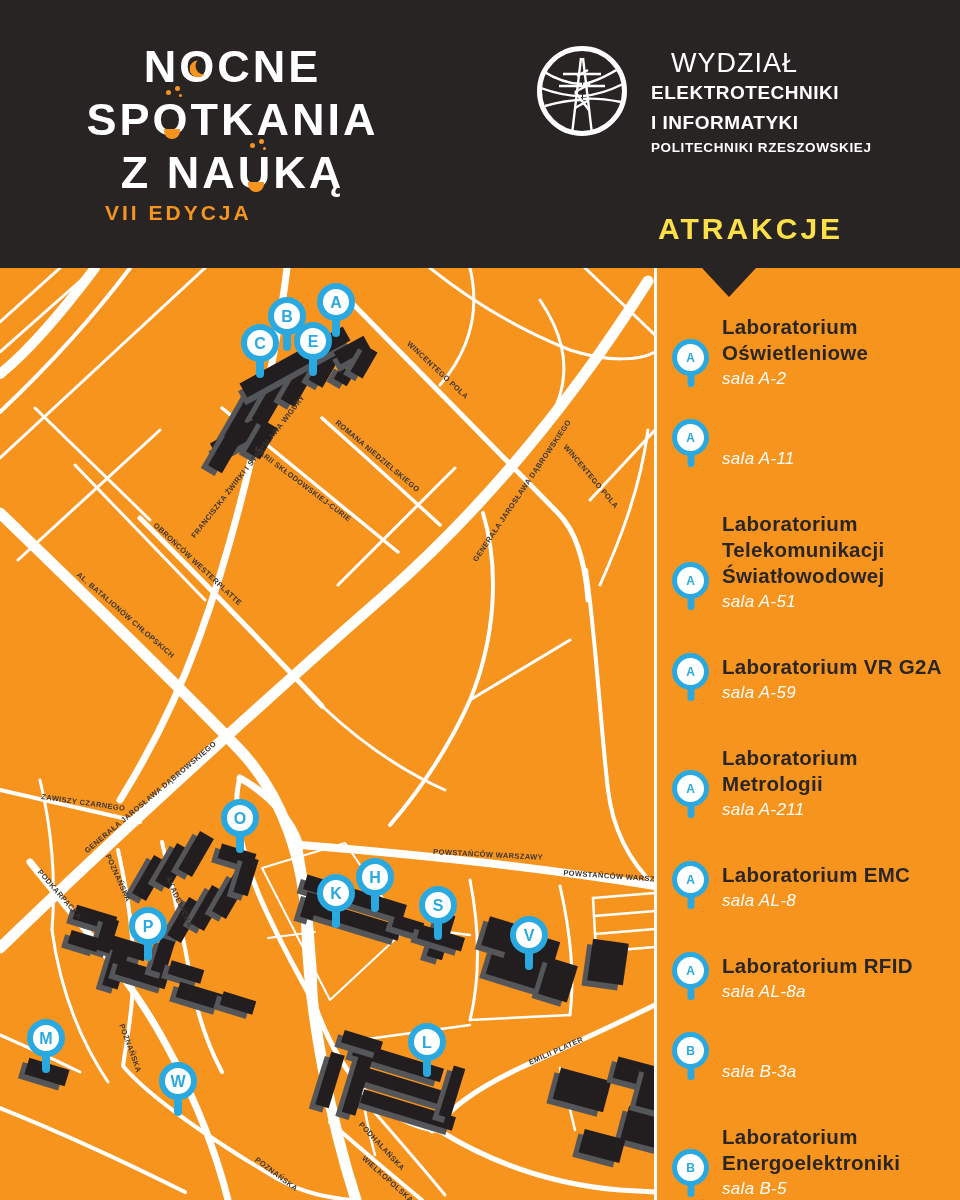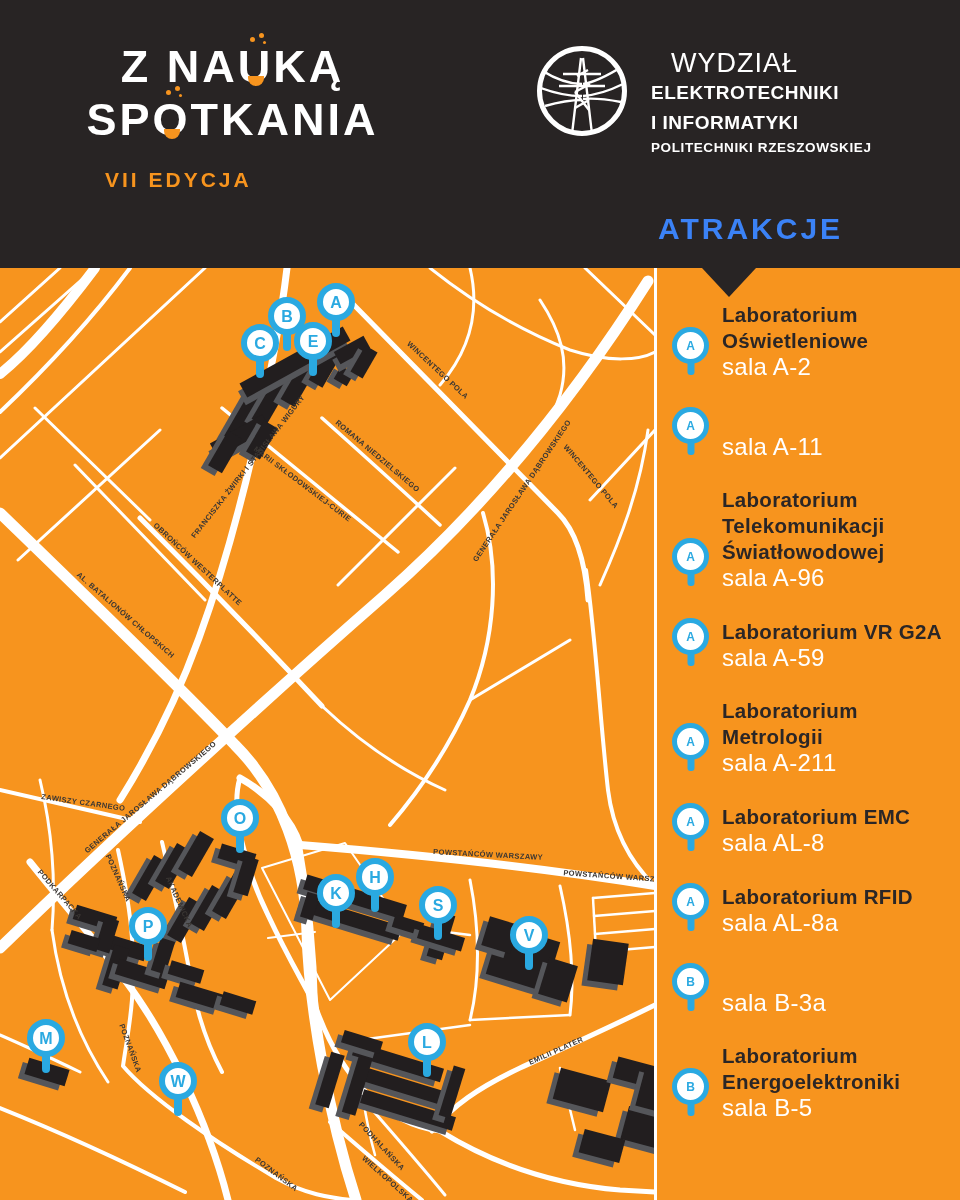--- a/index.html
+++ b/index.html
@@ -3,51 +3,51 @@
 <meta charset="utf-8">
 <style>
   html,body{margin:0;padding:0;}
   body{font-family:"Liberation Sans", sans-serif; width:960px; height:1200px; position:relative; overflow:hidden; background:#f7941e;}
   .poster{position:absolute; inset:0;}
 
   
   .header{position:absolute; left:0; top:0; width:960px; height:268px; background:#282424;}
   .event-logo{position:absolute; left:55px; top:40px; width:355px; text-align:center; color:#fff;}
   .event-logo .line{font-weight:bold; font-size:45px; line-height:53px; letter-spacing:3px; white-space:nowrap;}
-  .event-logo .edition{margin-top:22px; text-align:left; padding-left:50px; color:#f7941e; font-size:21px; letter-spacing:3px; font-weight:bold;}
+  .event-logo .edition{margin-top:2px; text-align:left; padding-left:50px; color:#f7941e; font-size:21px; letter-spacing:3px; font-weight:bold;}
   .glyph{position:relative; display:inline-block;}
   .glyph.moon::after{content:''; position:absolute; left:50%; top:54%; transform:translate(-50%,-50%); width:17px; height:17px; border-radius:50%; box-shadow:inset 6px -3px 0 0 #f7941e;}
   .glyph.flask::before{content:''; position:absolute; left:60%; top:-7px; width:5px; height:5px; border-radius:50%; background:#f7941e; box-shadow:-9px 4px 0 0 #f7941e, 3px 7px 0 -1px #f7941e;}
   .glyph.flask::after{content:''; position:absolute; left:50%; bottom:7px; transform:translateX(-50%); width:16px; height:10px; border-radius:0 0 9px 9px; background:#f7941e;}
 
   .faculty{position:absolute; left:535px; top:44px; display:flex; align-items:flex-start;}
   .faculty-emblem{width:94px; height:94px; margin-right:22px;}
   .faculty-text{color:#fff; padding-top:4px;}
   .faculty-text .f1{font-size:27px; line-height:30px; letter-spacing:1px;margin-left:20px;}
   .faculty-text .f2,.faculty-text .f3{font-size:19px; line-height:30px; font-weight:bold; letter-spacing:0.5px;}
   .faculty-text .f4{font-size:13.5px; line-height:20px; font-weight:bold; letter-spacing:0.6px;text-align:center;}
 
-  .attractions-title{position:absolute; left:658px; top:212px; color:#3b82f6; font-size:30px; font-weight:bold; letter-spacing:3px;}
+  .attractions-title{position:absolute; left:658px; top:212px; color:#fde047; font-size:30px; font-weight:bold; letter-spacing:3px;}
   .pointer{position:absolute; left:702px; top:268px; width:0; height:0; border-left:27px solid transparent; border-right:27px solid transparent; border-top:29px solid #282424; z-index:5;}
 
   
   .map-wrap{position:absolute; left:0; top:268px; width:655px; height:932px;}
   .separator{position:absolute; left:654px; top:268px; width:3px; height:932px; background:#fff; z-index:2;}
   svg text.street{font-family:"Liberation Sans",sans-serif; font-size:7.5px; font-weight:bold; fill:#3a3633; letter-spacing:0.4px;}
   svg text.pin-letter{font-family:"Liberation Sans",sans-serif; font-size:16px; font-weight:bold; fill:#2aa9e1; text-anchor:middle;}
 
   
   .sidebar{position:absolute; left:655px; top:268px; width:305px; height:932px; padding:34px 10px 0 17px; box-sizing:border-box; z-index:3;}
   .lab-item{display:flex; align-items:flex-end; margin-bottom:27px;}
   .lab-pin{flex:0 0 37px; width:37px; height:37px; margin-right:13px; margin-bottom:16px; border-radius:50%; background:#fff; border:5px solid #2aa9e1; box-sizing:border-box; position:relative; display:flex; align-items:center; justify-content:center;}
   .lab-pin::after{content:''; position:absolute; left:50%; bottom:-16px; transform:translateX(-50%); width:7px; height:14px; background:#2aa9e1; border-radius:3px;}
   .lab-pin span{color:#2aa9e1; font-size:12px; font-weight:bold;}
-  .lab-text{width:245px;}
+  .lab-text{width:245px;margin-top:12px;}
   .lab-title{color:#2b2626; font-size:20.5px; line-height:26px; font-weight:bold; letter-spacing:0.3px;}
-  .lab-room{color:#fff; font-size:24px; line-height:26px; letter-spacing:0.3px;}
+  .lab-room{color:#fff; font-size:17px; line-height:26px; letter-spacing:0.3px;font-style:italic;}
 </style>
 </head>
 <body>
 
 <div class="poster">
 
   <div class="map-wrap">
     <svg id="map-svg" width="655" height="932" viewBox="0 268 655 1200" preserveAspectRatio="xMinYMin slice">
         <rect x="0" y="268" width="655" height="932" fill="#f7941e"></rect>
         <path d="M648,281 C560,420 470,520 385,595 C290,678 130,822 0,948" fill="none" stroke="#fff" stroke-width="11" stroke-linecap="round" stroke-linejoin="round"></path>
@@ -398,22 +398,23 @@
           <path d="M0,12 L0,31" stroke="#2aa9e1" stroke-width="8" stroke-linecap="round"></path>
           <circle cx="0" cy="0" r="16" fill="#fff" stroke="#2aa9e1" stroke-width="6"></circle>
           <text x="0" y="5.5" class="pin-letter">L</text>
         </g>
       </svg>
   </div>
   <div class="separator"></div>
 
   <div class="header">
     <div class="event-logo">
+      <div class="line"><span>N</span><span class="glyph moon">O</span><span>CNE</span></div>
+      <div class="line"><span>SP</span><span class="glyph flask">O</span><span>TKANIA</span></div>
       <div class="line"><span>Z NA</span><span class="glyph flask">U</span><span>KĄ</span></div>
-      <div class="line"><span>SP</span><span class="glyph flask">O</span><span>TKANIA</span></div>
       <div class="edition">VII EDYCJA</div>
     </div>
 
     <div class="faculty">
       <svg class="faculty-emblem" viewBox="0 0 94 94">
         <defs>
             <clipPath id="circ">
               <circle cx="47" cy="47" r="41"></circle>
             </clipPath>
           </defs>
@@ -458,21 +459,21 @@
         <div class="lab-room">sala A-11</div>
       </div>
     </div>
 
     <div class="lab-item">
       <div class="lab-pin">
           <span>A</span>
         </div>
       <div class="lab-text">
         <div class="lab-title">Laboratorium Telekomunikacji Światłowodowej</div>
-        <div class="lab-room">sala A-96</div>
+        <div class="lab-room">sala A-51</div>
       </div>
     </div>
 
     <div class="lab-item">
       <div class="lab-pin">
           <span>A</span>
         </div>
       <div class="lab-text">
         <div class="lab-title">Laboratorium VR G2A</div>
         <div class="lab-room">sala A-59</div>

